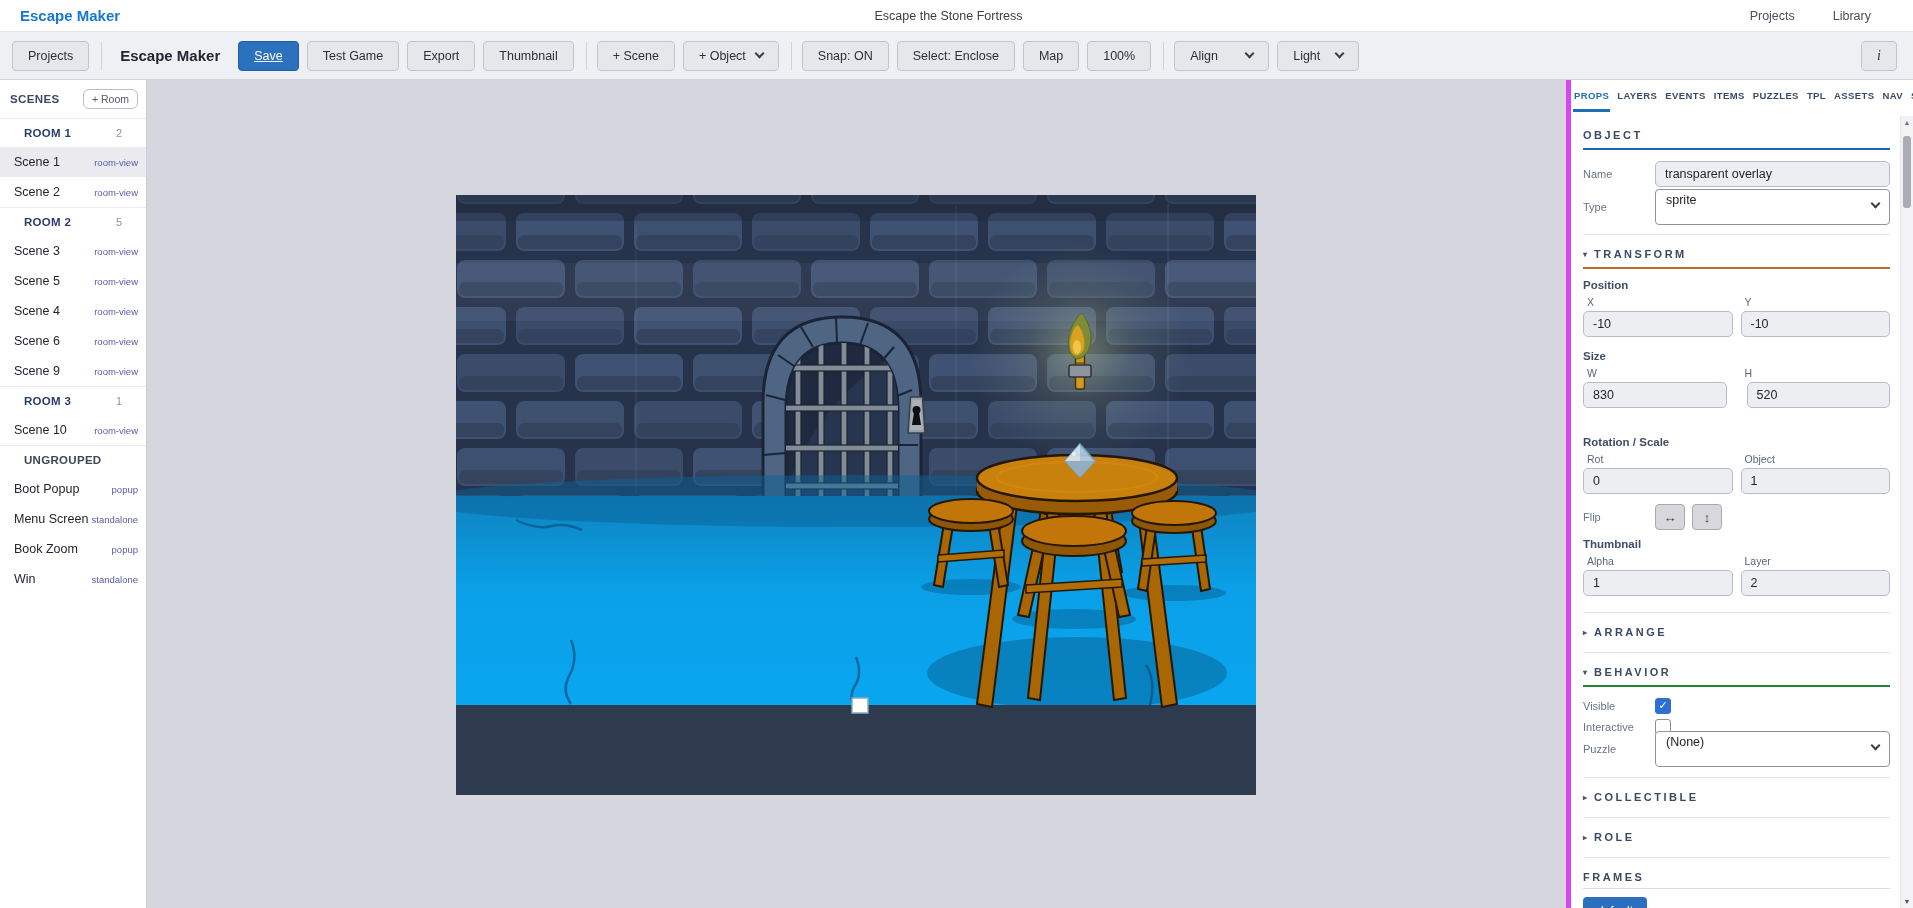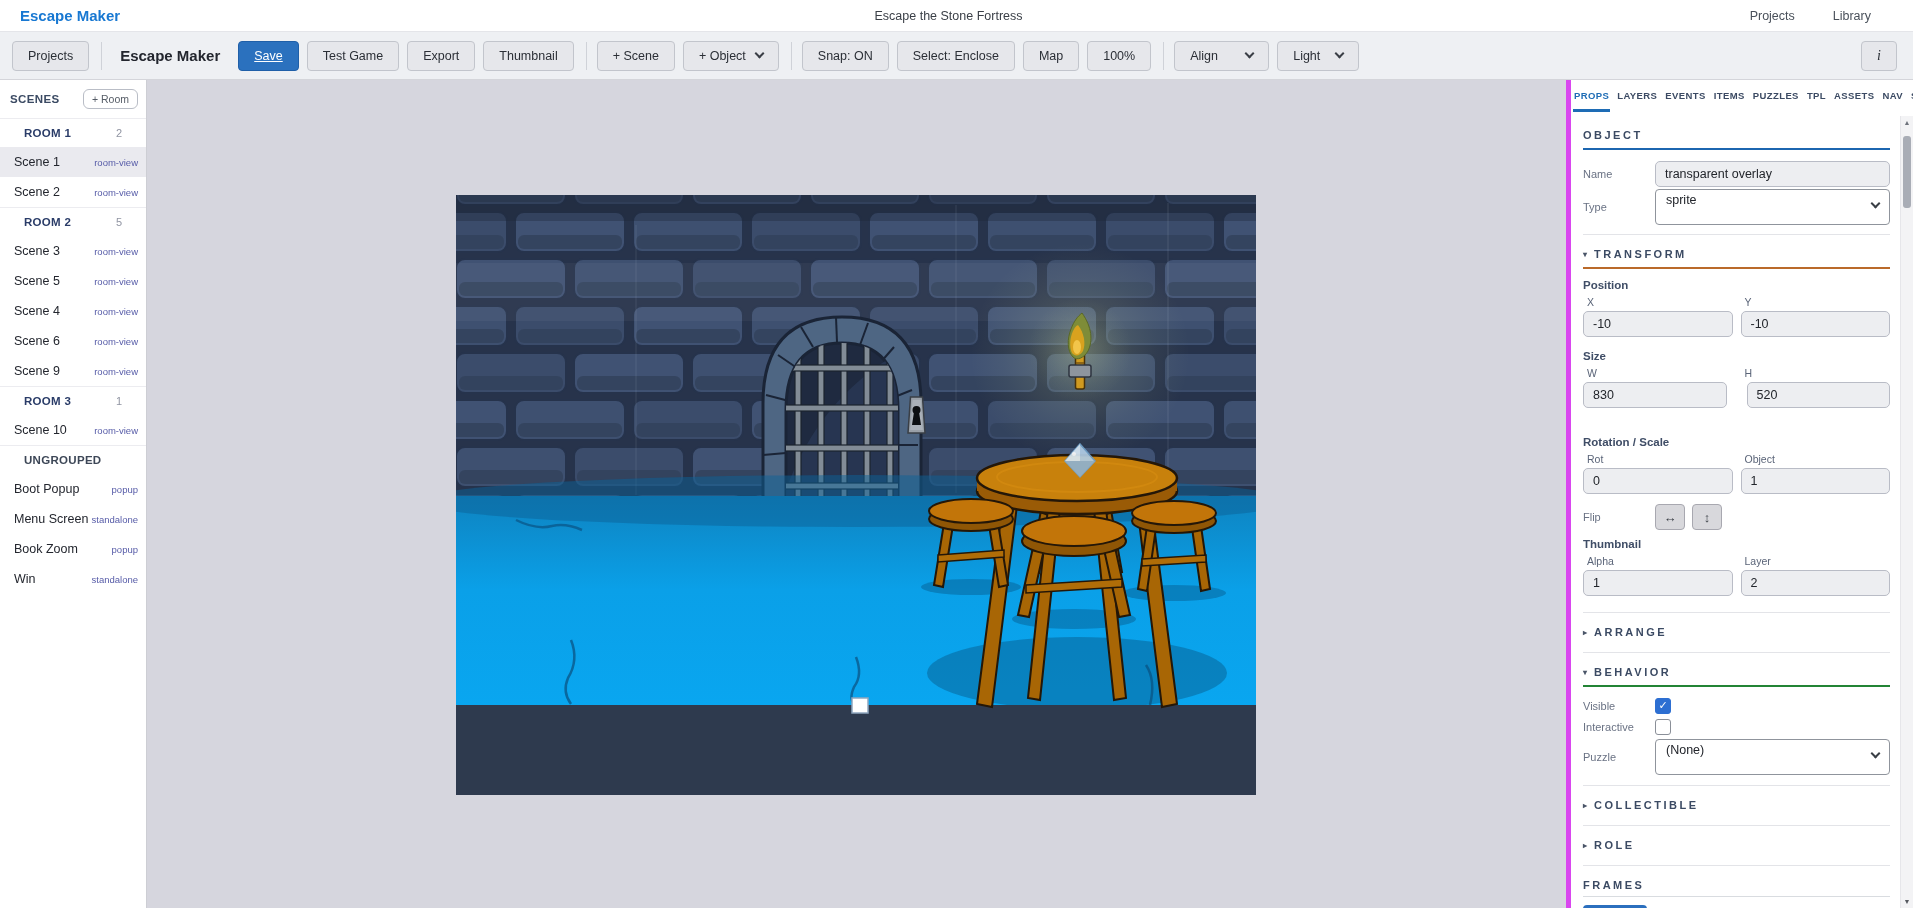--- a/index.html
+++ b/index.html
@@ -577,21 +577,21 @@
     <div class="rule green"></div>
 
     <div class="check-row" style="margin-top:10px;">
       <span class="form-label">Visible</span>
       <div class="checkbox checked">✓</div>
     </div>
     <div class="check-row" style="margin-top:4px;">
       <span class="form-label">Interactive</span>
       <div class="checkbox"></div>
     </div>
-    <div class="form-row" style="margin-top:8px; height:28px;">
+    <div class="form-row" style="margin-top:0; height:28px;">
       <span class="form-label">Puzzle</span>
       <div class="tselect2">
         <span>(None)</span>
         <span class="chev"></span>
       </div>
     </div>
 
     <div class="divider" style="margin-top:14px;"></div>
 
     <div class="sec-head" style="margin-top:12px;">

